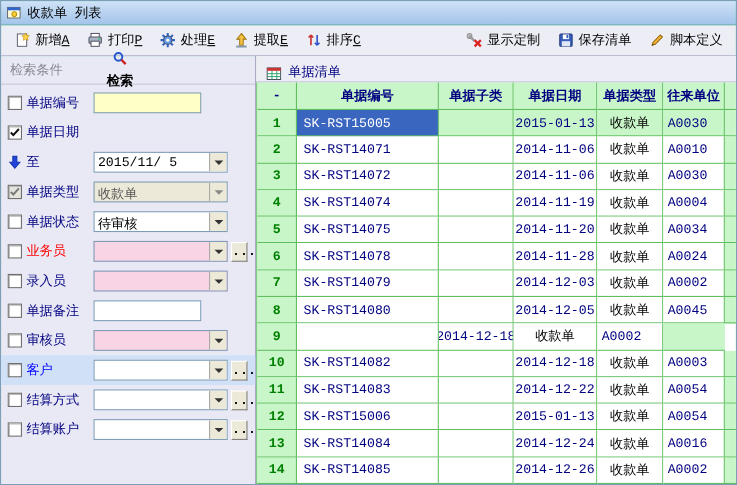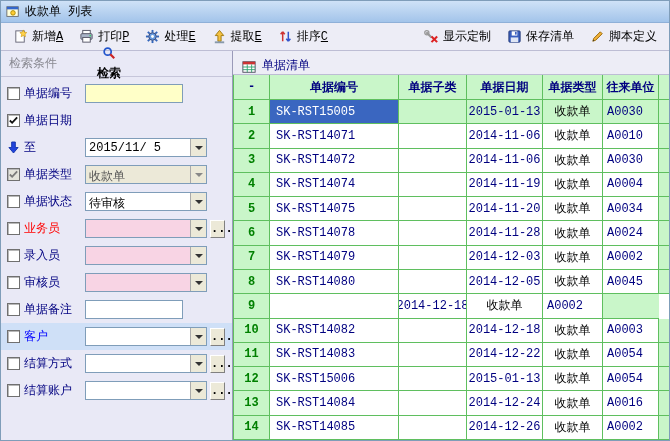--- a/index.html
+++ b/index.html
@@ -321,32 +321,32 @@
             <span class="flabel">录入员</span>
             <span class="fcombo pink">
               <span class="val"></span>
               <span class="drop"></span>
             </span>
           </div>
           <div class="frow">
             <span class="cb-slot">
               <span class="cb"></span>
             </span>
+            <span class="flabel">单据备注</span>
+            <span class="finput"></span>
+          </div>
+          <div class="frow">
+            <span class="cb-slot">
+              <span class="cb"></span>
+            </span>
             <span class="flabel">审核员</span>
             <span class="fcombo pink">
               <span class="val"></span>
               <span class="drop"></span>
             </span>
-          </div>
-          <div class="frow">
-            <span class="cb-slot">
-              <span class="cb"></span>
-            </span>
-            <span class="flabel">单据备注</span>
-            <span class="finput"></span>
           </div>
           <div class="frow highlight">
             <span class="cb-slot">
               <span class="cb"></span>
             </span>
             <span class="flabel" style="color: rgb(0, 0, 255);">客户</span>
             <span class="fcombo">
               <span class="val"></span>
               <span class="drop"></span>
             </span>

